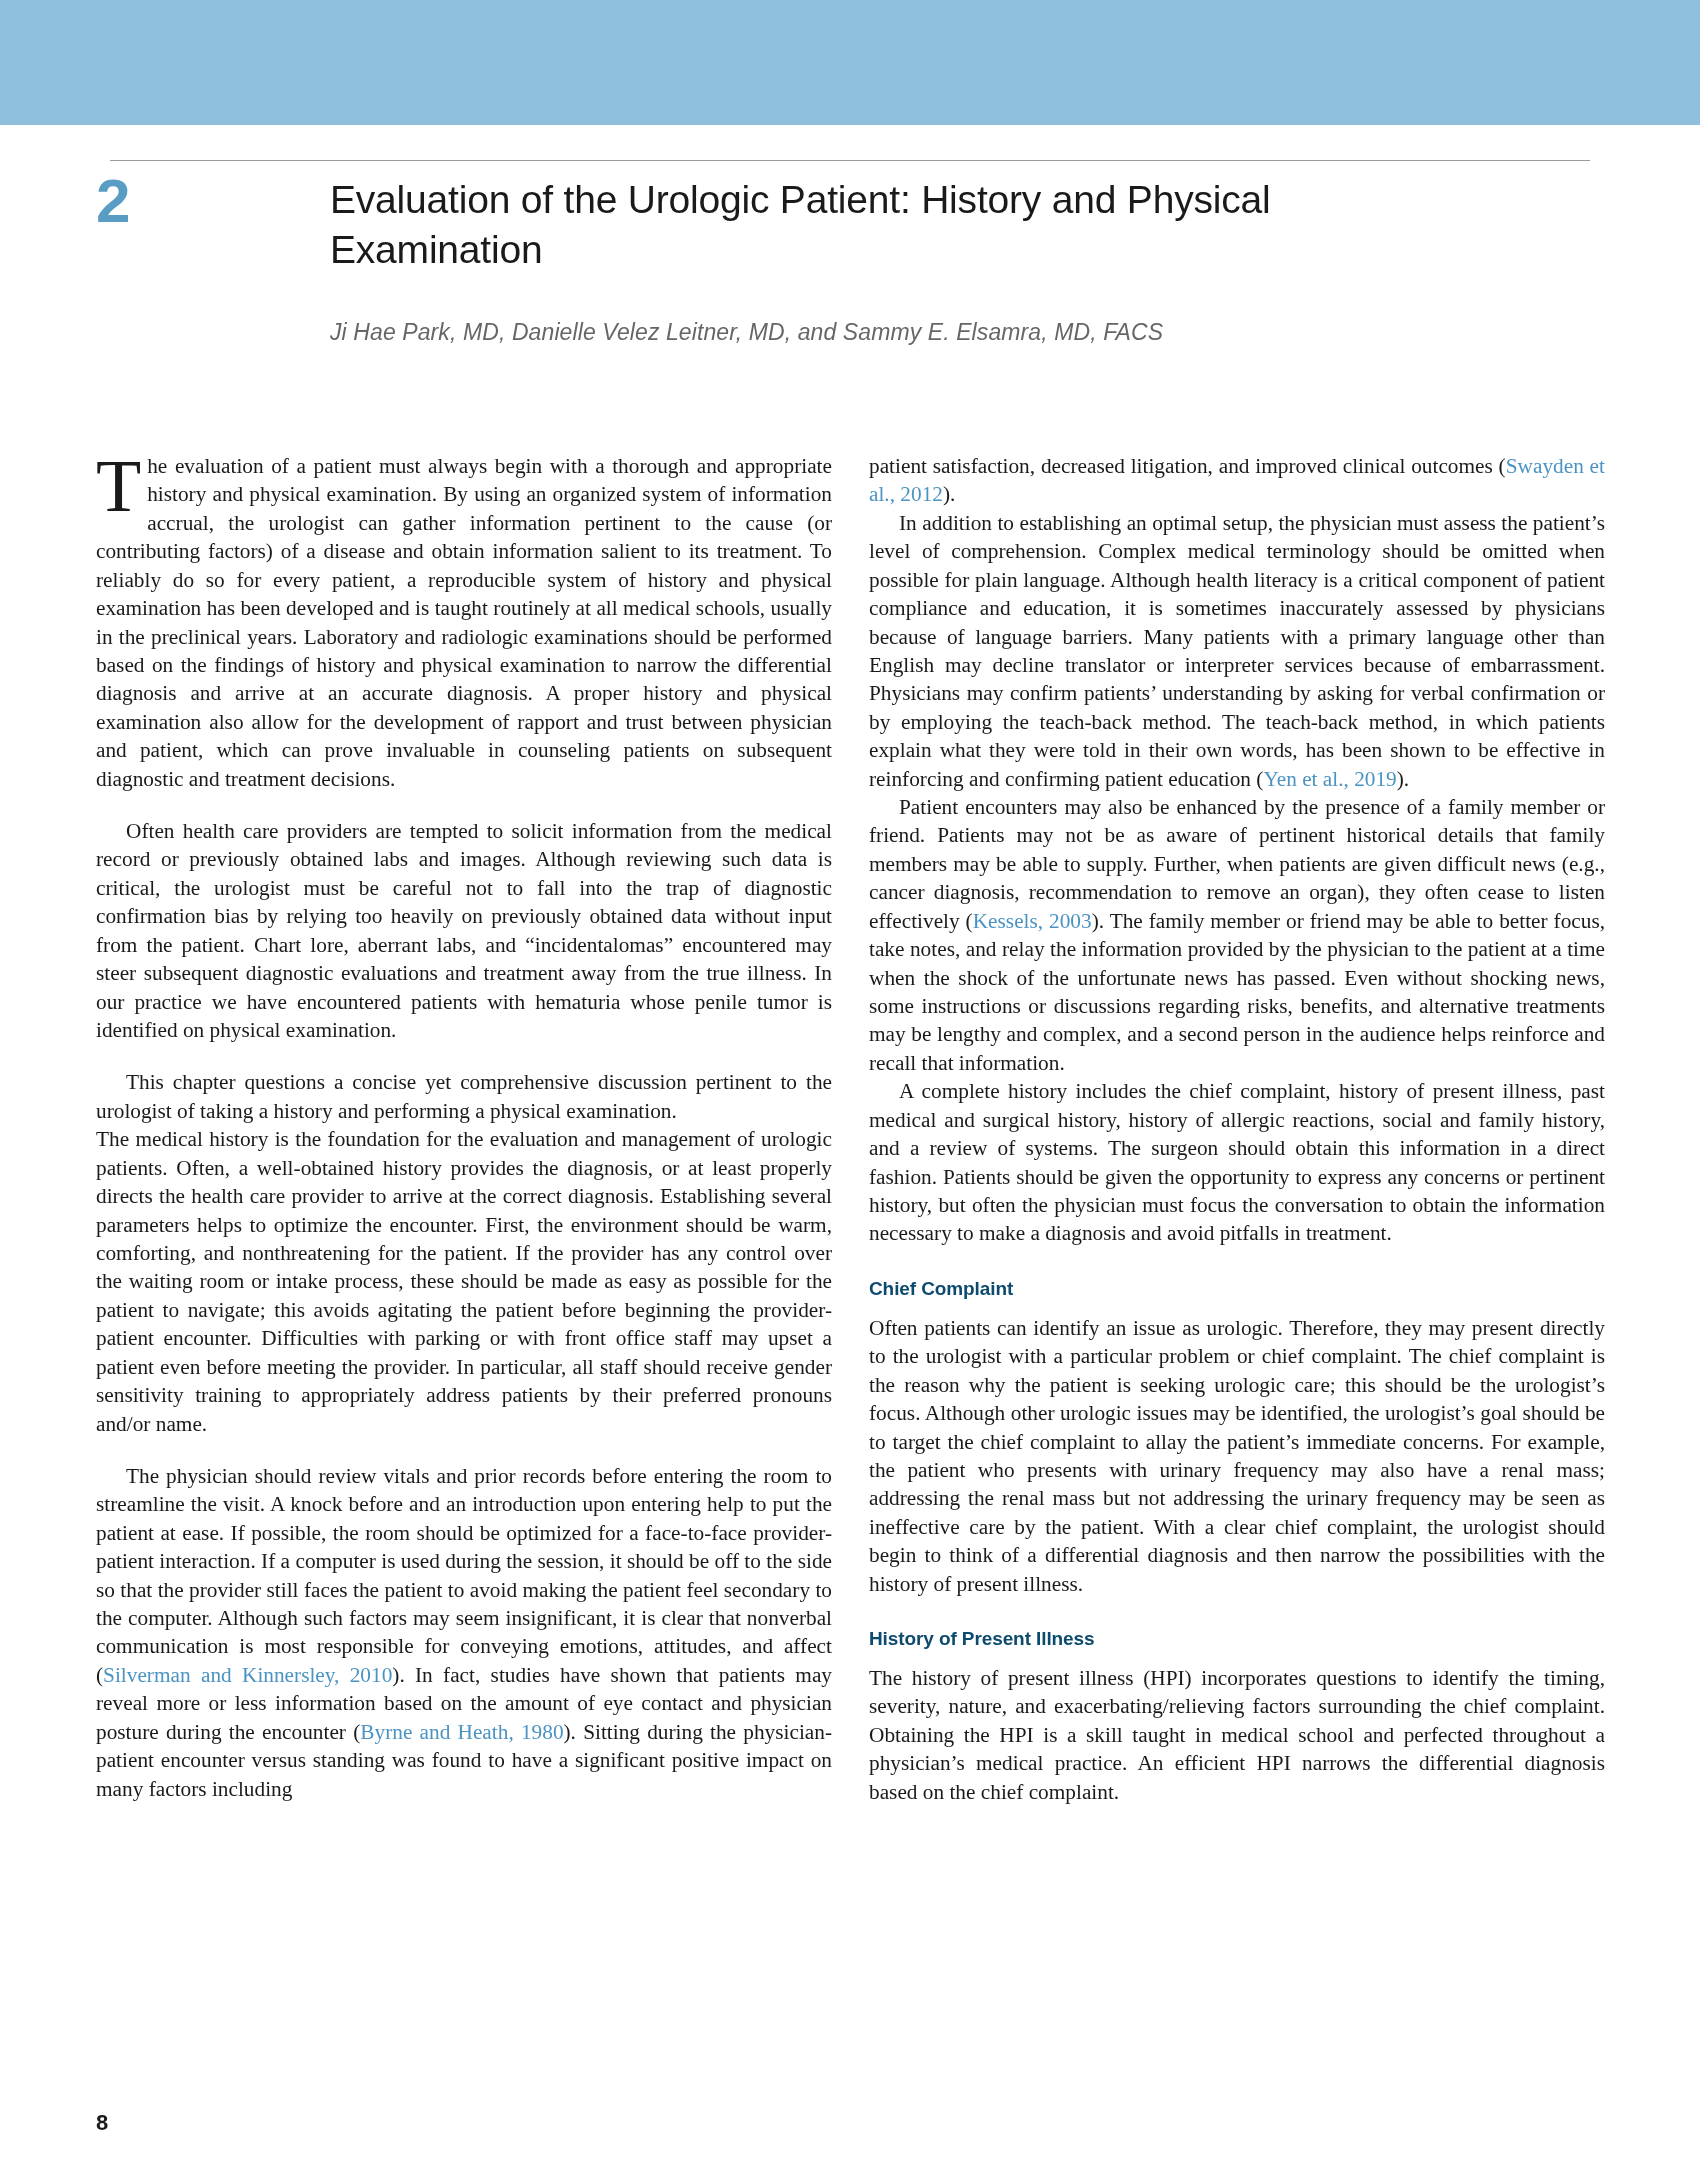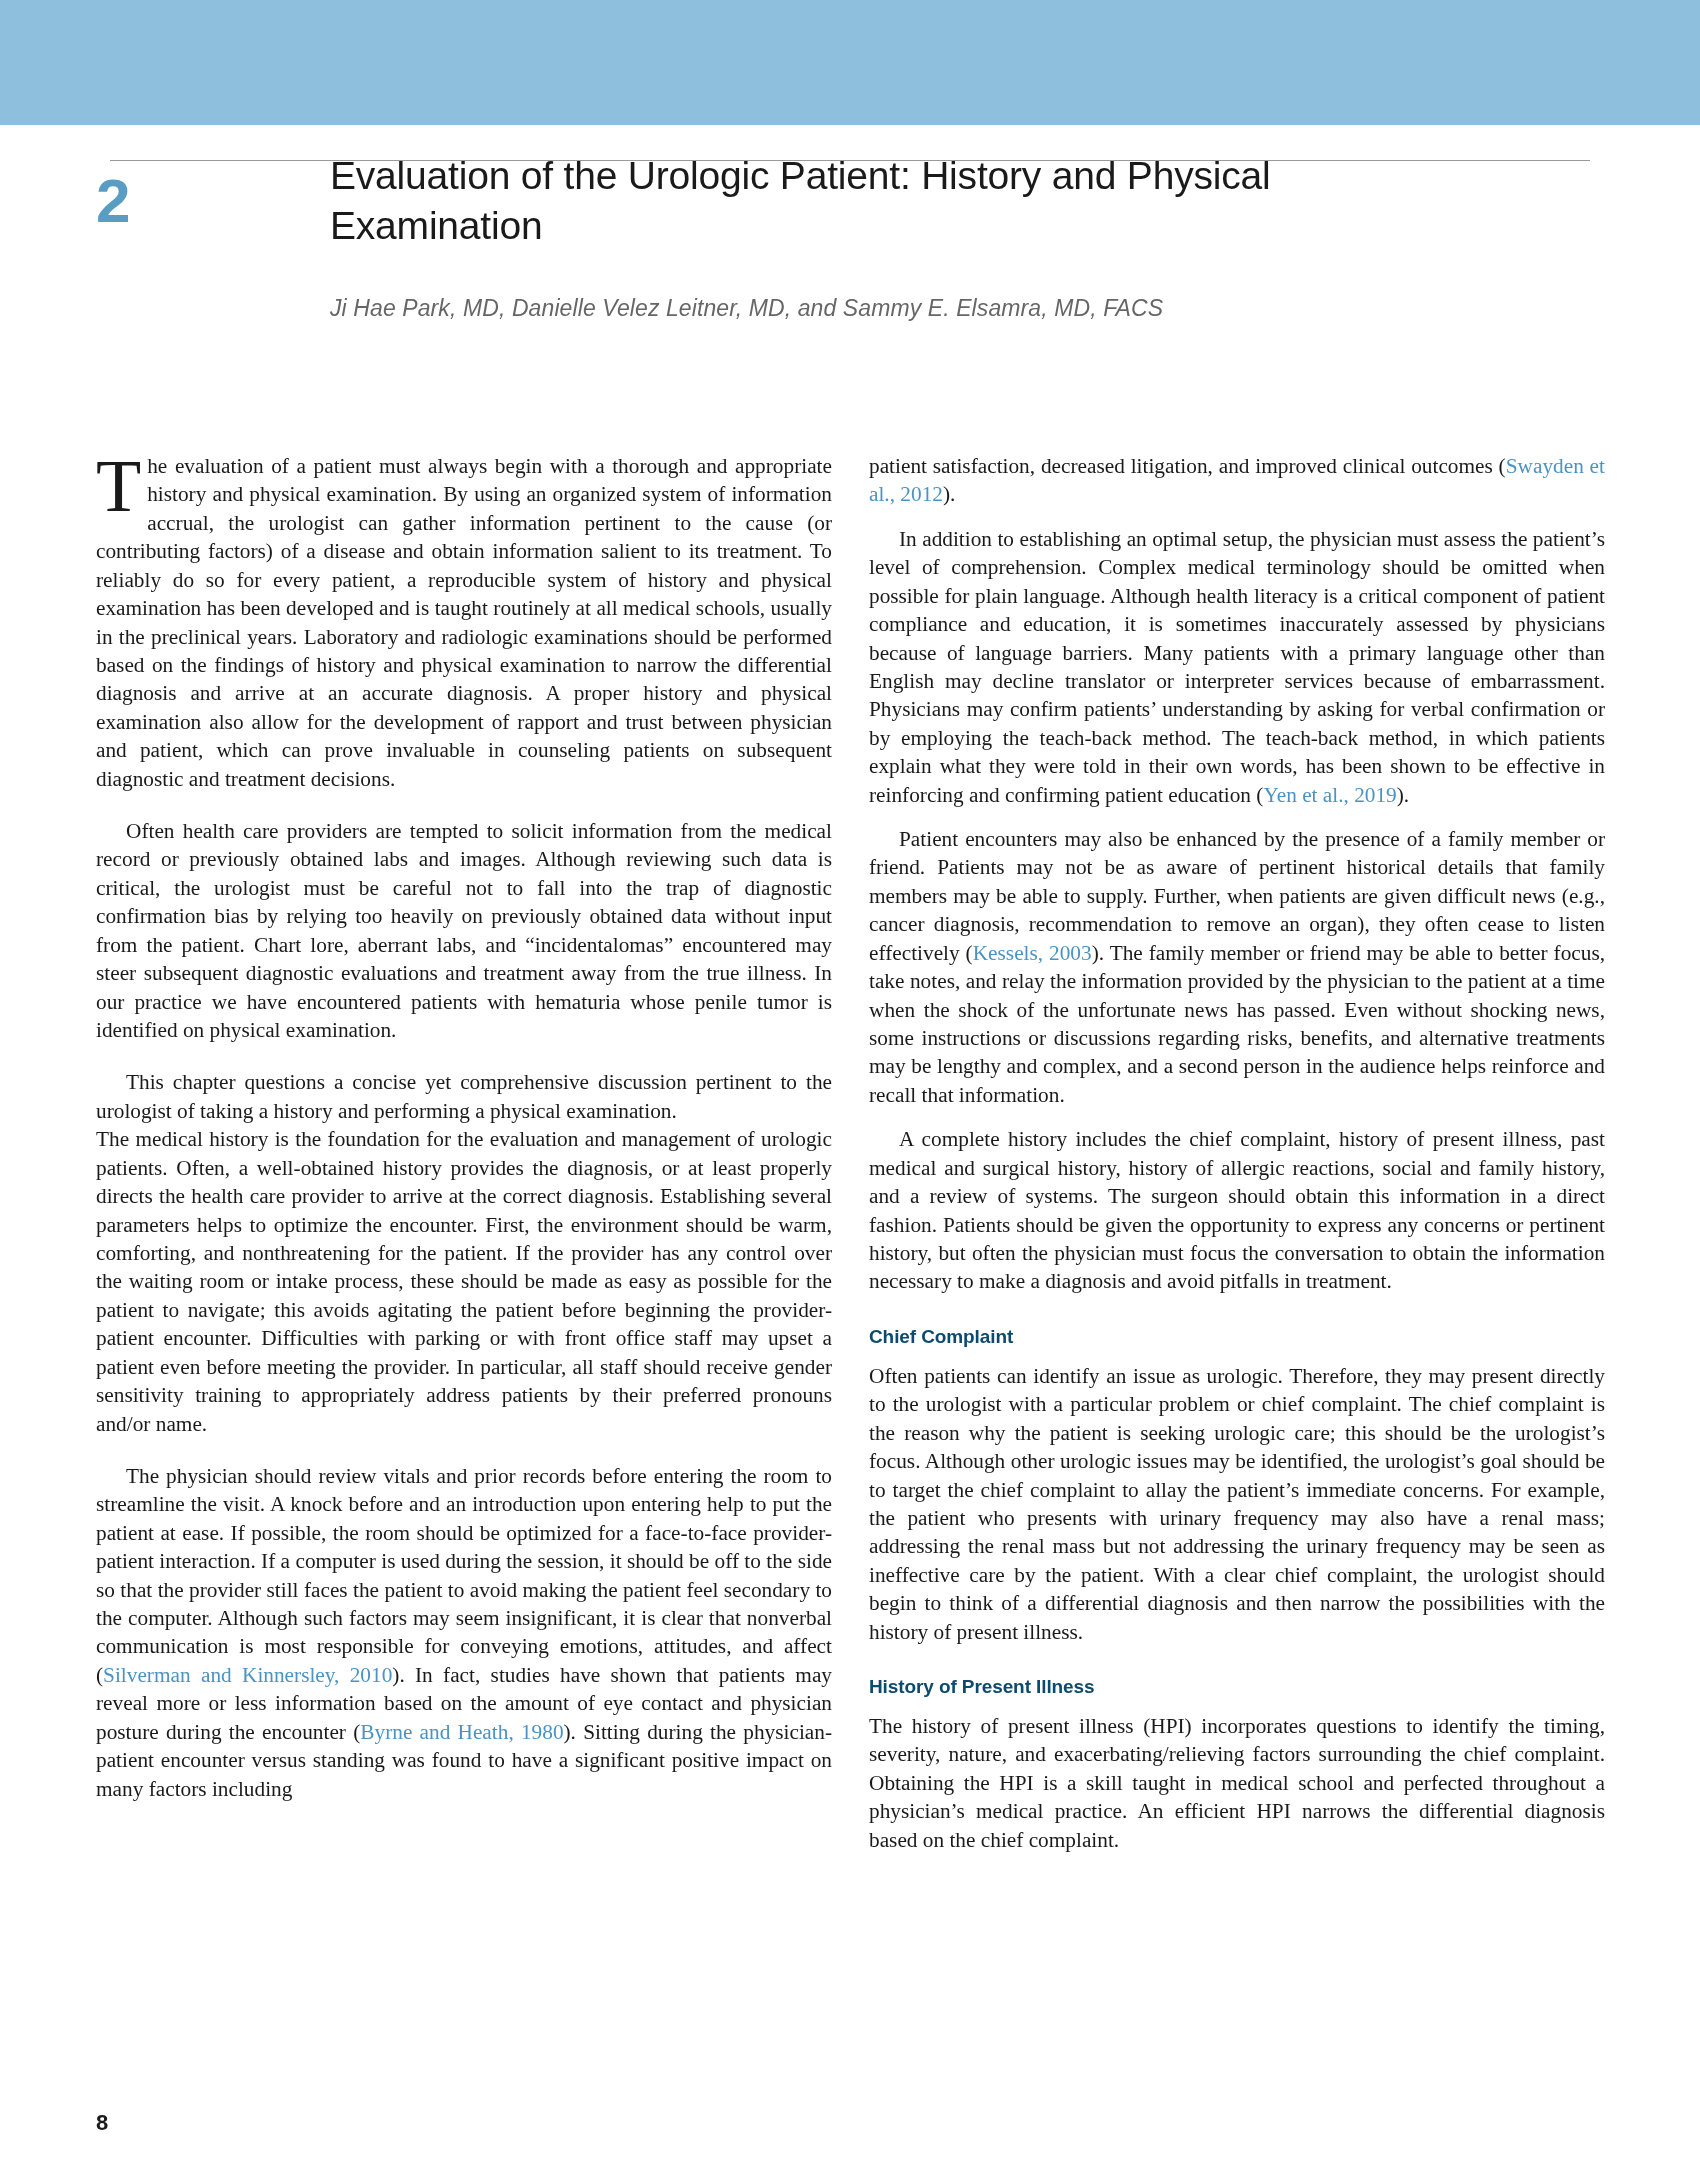--- a/index.html
+++ b/index.html
@@ -40,21 +40,21 @@
     top: 45px;
     left: 96px;
     font-family: "Liberation Sans", sans-serif;
     font-size: 62px;
     font-weight: bold;
     color: #5a9dc4;
     line-height: 1;
   }
   .title-block {
     position: absolute;
-    top: 26px;
+    top: 50px;
     left: 330px;
     width: 1100px;
   }
   .chapter-title {
     font-family: "Liberation Sans", sans-serif;
     font-size: 39px;
     font-weight: normal;
     color: #1a1a1a;
     line-height: 1.28;
     letter-spacing: -0.2px;
@@ -122,21 +122,21 @@
   }
   .folio {
     position: absolute;
     left: 96px;
     top: 1985px;
     font-family: "Liberation Sans", sans-serif;
     font-size: 22px;
     font-weight: bold;
     color: #1a1a1a;
   }
-  .col-right p + p { margin-top: 16px; }
+  .col-right p + p { margin-top: 0; }
 </style>
 </head>
 <body>
 
 <div class="top-band"></div>
 
 <div class="page">
 
   <div class="header-rule"></div>
 

